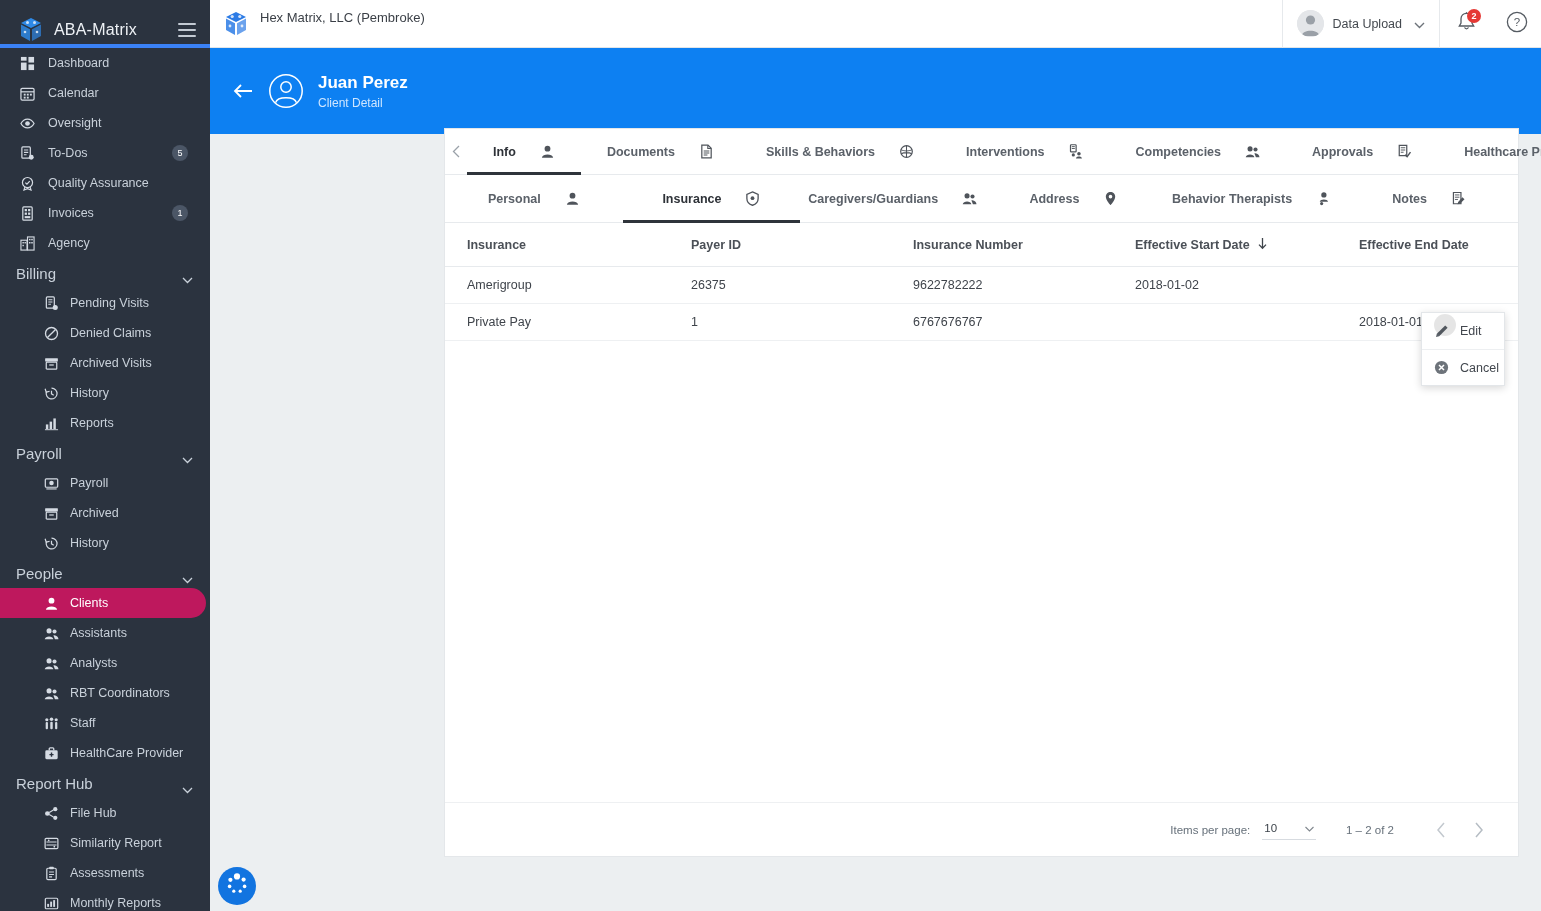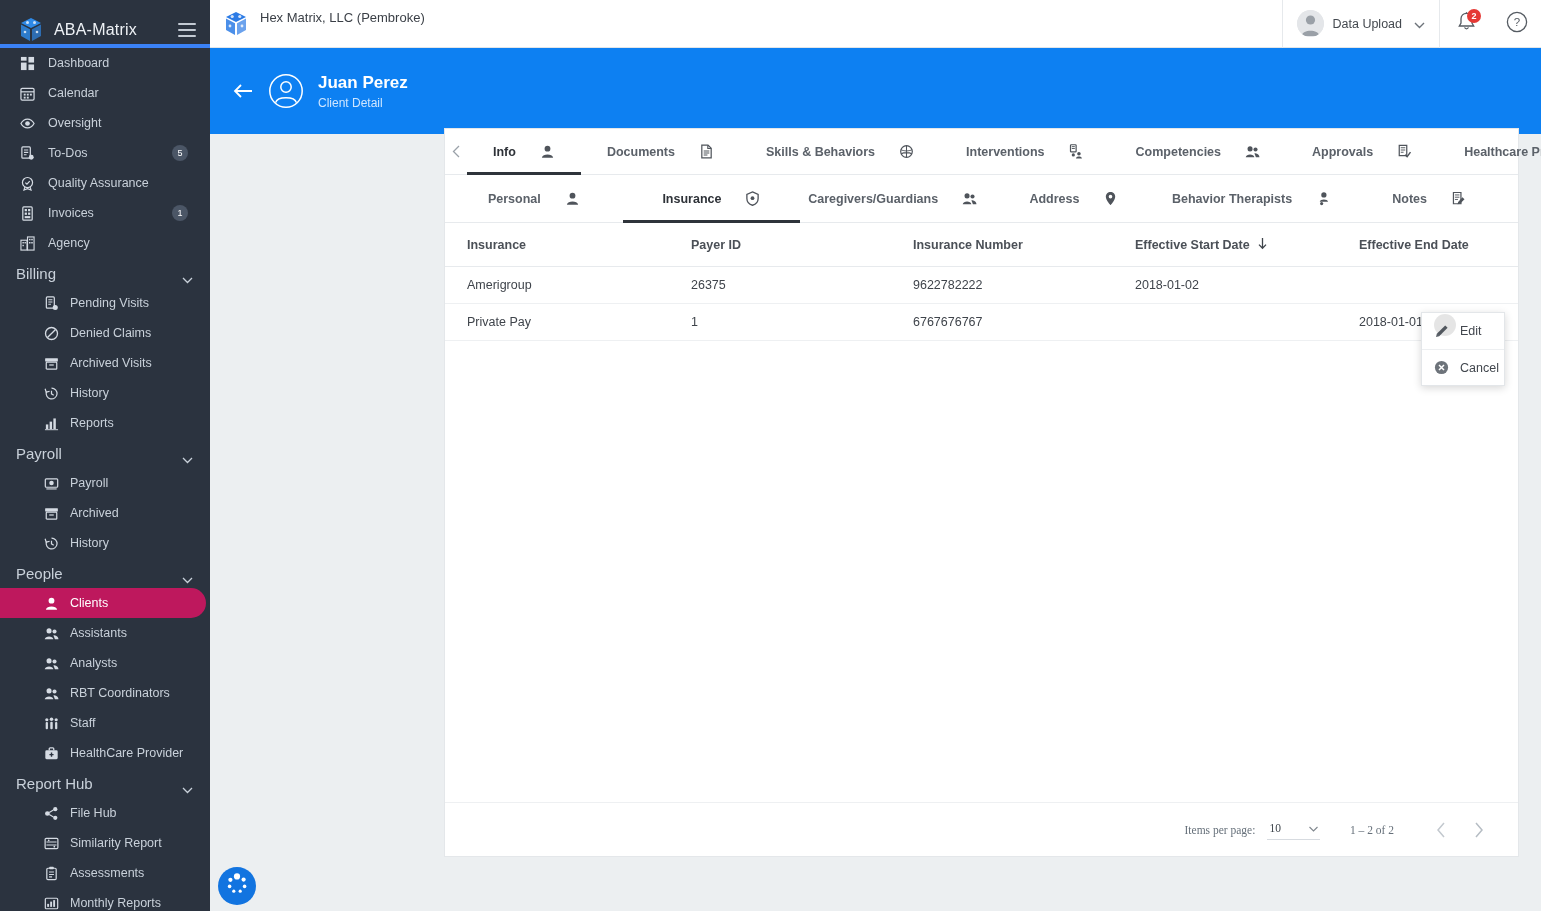--- a/index.html
+++ b/index.html
@@ -180,21 +180,20 @@
     position: absolute; width: 22px; height: 22px; border-radius: 50%;
     background: rgba(0,0,0,.10); left: 12px; top: 1px;
   }
 
   
   .paginator {
     position: absolute; left: 0; right: 0; bottom: 0; height: 54px;
     display: flex; align-items: center; justify-content: flex-end;
     padding-right: 20px; gap: 0px; border-top: 1px solid #eef0f2;
     background: #fff;
-    font-family: Liberation Serif, serif;
   }
   .pg-label { font-size: 11.5px; color: #66707a; margin-right: 12px; }
   .pg-select {
     display: flex; align-items: center; gap: 28px;
     border-bottom: 1px solid #d7dbe0; padding: 3px 2px 5px 2px;
     font-size: 11.5px; color: #3d444b; cursor: pointer; margin-right: 30px;
   }
   .pg-range { font-size: 11.5px; color: #66707a; margin-right: 28px; }
   .pg-arrow {
     width: 38px; height: 38px; display: flex; align-items: center; justify-content: center;

